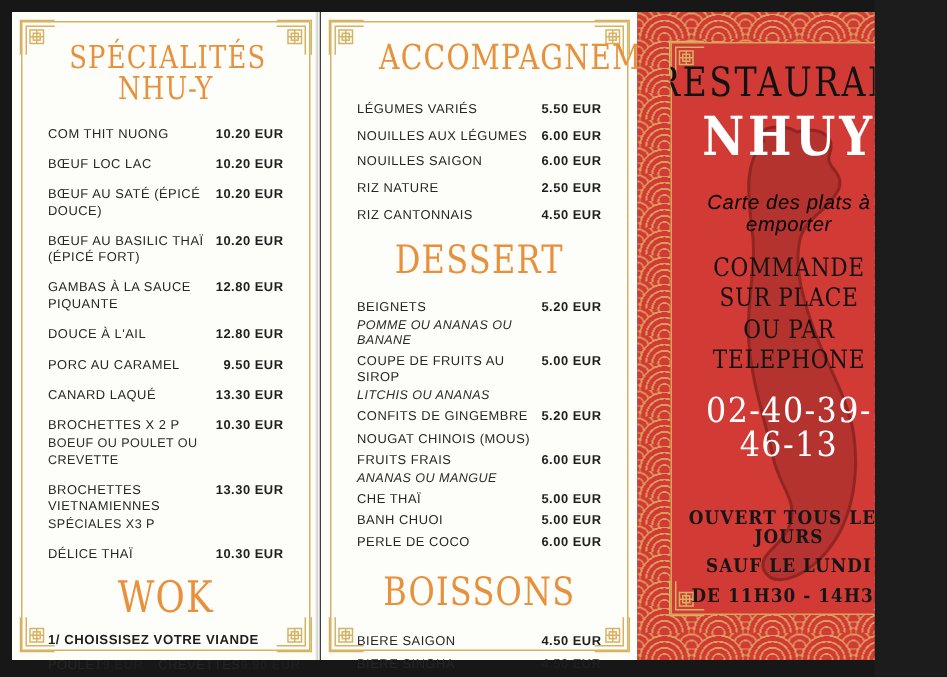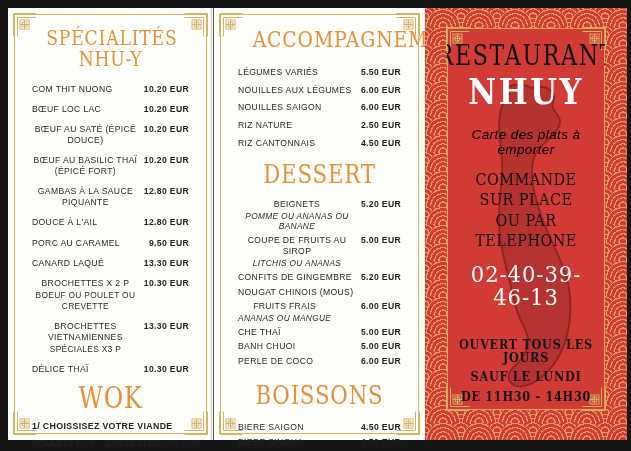--- a/index.html
+++ b/index.html
@@ -1,17 +1,17 @@
 <!DOCTYPE html>
 <html><head>
 <meta charset="utf-8">
 <style>
   html,body{margin:0;padding:0;}
   body{background:#1c1c1c;font-family:"Liberation Sans",sans-serif;}
-  .stage{position:relative;width:631px;height:451px;background:#171717;overflow:hidden;}
+  .stage{position:relative;width:583px;height:451px;background:#171717;overflow:hidden;}
 
   
   .panel{position:absolute;top:8px;height:432px;}
   .panel-white{background:#fdfdf9;}
   .panel-left{left:8px;width:205px;}
   .panel-mid{left:214px;width:211px;}
   .panel-red{left:425px;width:202px;background-color:#d13a35;
     background-image:
       radial-gradient(circle at 50% 100%, #d13a35 0 3.5px, #da9e5c 3.5px 4.6px, #d13a35 4.6px 7.6px, #da9e5c 7.6px 8.7px, #d13a35 8.7px 11.7px, #da9e5c 11.7px 12.8px, #d13a35 12.8px 15.8px, #da9e5c 15.8px 16.9px, rgba(0,0,0,0) 16.9px),
       radial-gradient(circle at 50% 100%, #d13a35 0 3.5px, #da9e5c 3.5px 4.6px, #d13a35 4.6px 7.6px, #da9e5c 7.6px 8.7px, #d13a35 8.7px 11.7px, #da9e5c 11.7px 12.8px, #d13a35 12.8px 15.8px, #da9e5c 15.8px 16.9px, rgba(0,0,0,0) 16.9px);
@@ -38,21 +38,21 @@
   .t-des{font-size:26px;margin:12px 0 12px 0;}
   .t-boi{font-size:26px;margin:16px 0 14px 0;}
   .t-wok{font-size:29px;margin:6px 0 8px 0;}
 
   .item-row{display:flex;justify-content:space-between;align-items:flex-start;gap:5px;
     font-size:8.6px;letter-spacing:.35px;color:#262626;line-height:1.25;}
   .left-list .item-row{margin-bottom:9.5px;}
   .mid-list .item-row{margin-bottom:7px;}
   .des-list .item-row{margin-bottom:3.5px;}
   .boi-list .item-row{margin-bottom:3.5px;}
-  .iname{text-align:center;}
+  .iname{text-align:left;}
   .iprice{font-weight:bold;white-space:nowrap;color:#1e1e1e;}
   .isub{display:block;font-size:8.4px;letter-spacing:.3px;color:#2b2b2b;margin-top:1.5px;}
   .des-list .isub,.boi-list .isub{font-style:italic;}
   .sub-wrap{max-width:132px;}
 
   .step-label{font-size:8.8px;font-weight:bold;letter-spacing:.35px;color:#1f1f1f;margin:8px 0 7px 0;}
   .wok-table{display:flex;gap:10px;font-size:8.6px;letter-spacing:.35px;color:#262626;}
   .wok-col{display:flex;flex-direction:column;gap:3.5px;flex:1;}
   .wok-row{display:flex;justify-content:flex-end;}
 

